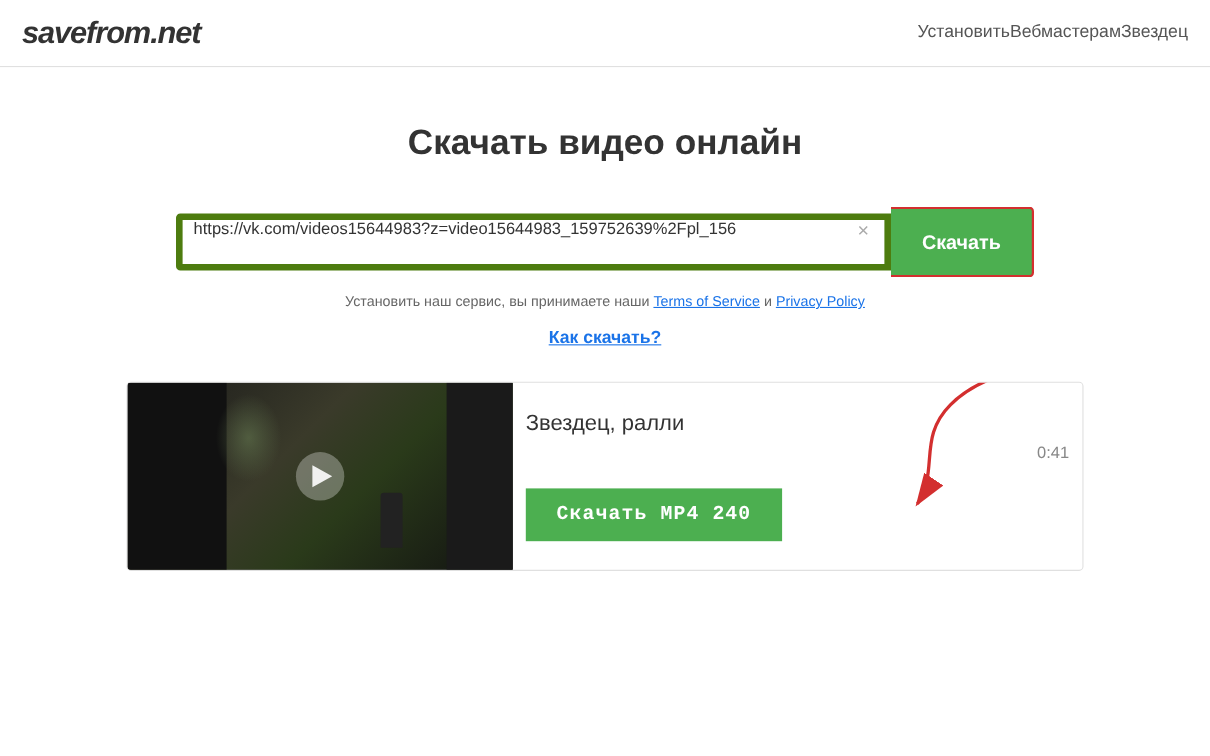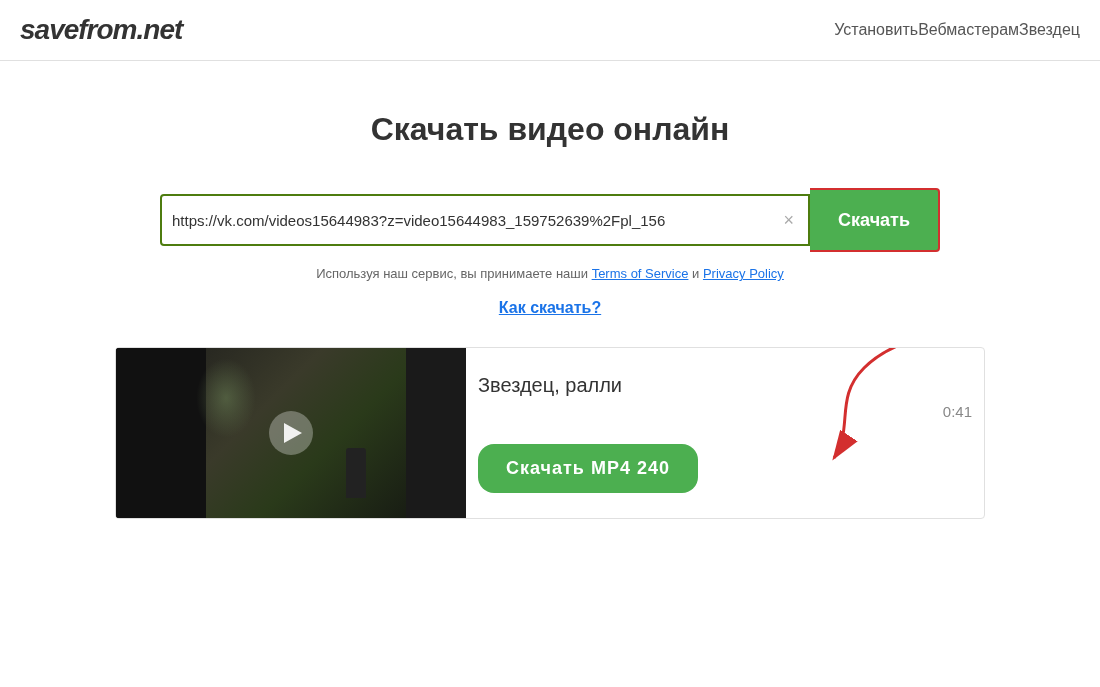--- a/index.html
+++ b/index.html
@@ -65,22 +65,22 @@
       display: flex;
       align-items: center;
       gap: 0;
       width: 780px;
       margin-bottom: 14px;
     }
 
     .url-input-wrapper {
       flex: 1;
       display: flex;
-      align-items: center;
-      border: 2px solid #4d7c0f;
+      align-items: flex-start;
+      border: 6px solid #4d7c0f;
       border-radius: 4px 0 0 4px;
       padding: 0 10px;
       height: 52px;
       background: #fff;
     }
 
     .url-input {
       flex: 1;
       border: none;
       outline: none;
@@ -253,25 +253,26 @@
       text-align: right;
     }
 
     .download-video-btn {
       display: inline-block;
       background: #4caf50;
       color: #fff;
       font-size: 18px;
       font-weight: bold;
       padding: 14px 28px;
-      border-radius: 16px;
+      border-radius: 0;
       cursor: pointer;
       border: none;
       width: fit-content;
       letter-spacing: 1px;
+      font-family: Liberation Mono, monospace;
     }
 
     
     .arrow-container {
       position: absolute;
       right: 20px;
       top: -20px;
       z-index: 10;
       pointer-events: none;
     }
@@ -294,21 +295,21 @@
 
   <div class="search-area">
     <div class="url-input-wrapper">
       <input class="url-input" type="text" value="https://vk.com/videos15644983?z=video15644983_159752639%2Fpl_156" style="">
       <button class="clear-btn">×</button>
     </div>
     <button class="download-btn">Скачать</button>
   </div>
 
   <div class="terms-text">
-    <span>Используя наш сервис, вы принимаете наши </span>
+    <span>Установить наш сервис, вы принимаете наши </span>
     <a class="terms-link">Terms of Service</a>
     <span> и </span>
     <a class="terms-link">Privacy Policy</a>
   </div>
 
   <a class="how-to-link">Как скачать?</a>
 
   <div class="result-card">
 
     <div class="video-thumbnail">

